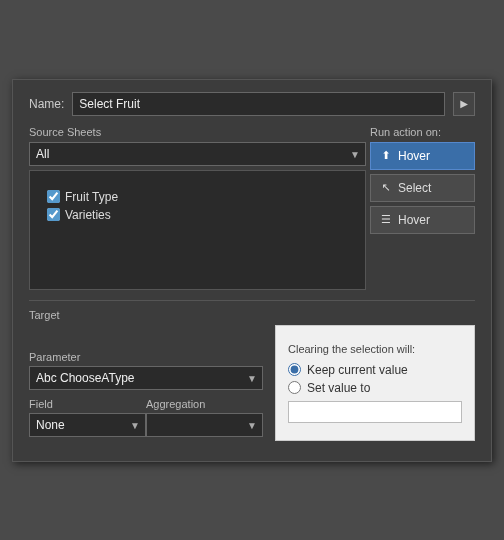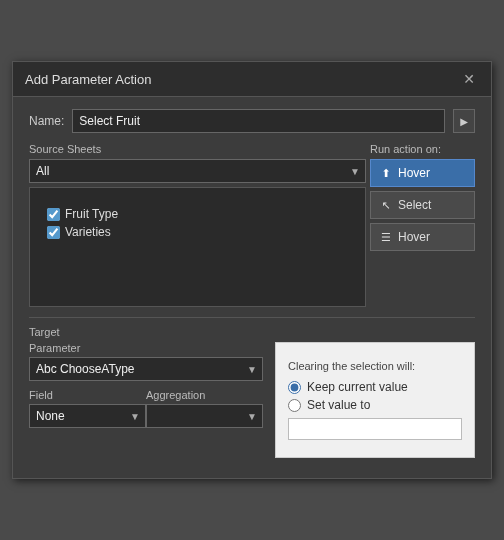--- a/index.html
+++ b/index.html
@@ -172,21 +172,21 @@
       border: none;
       border-top: 1px solid #555;
       margin: 8px 0;
     }
     .target-section {
       margin-bottom: 8px;
     }
     .target-row {
       display: flex;
       gap: 12px;
-      align-items: flex-start;
+      align-items: flex-end;
     }
     .target-left {
       flex: 1;
     }
     .clearing-box {
       background: #f0f0f0;
       border: 1px solid #ccc;
       padding: 17px 12px;
       width: 200px;
       color: #333;
@@ -249,24 +249,20 @@
       font-size: 12px;
       cursor: pointer;
       height: 26px;
     }
   </style>
 </head>
 <body>
 
 <div class="dialog">
 
-  <div class="dialog-titlebar">
-    <span class="dialog-title">Add Parameter Action</span>
-    <button class="close-btn">✕</button>
-  </div>
 
   <div class="dialog-body">
 
     <div class="field-row">
       <label>Name:</label>
       <input class="text-input" type="text" value="Select Fruit" style="">
       <button class="icon-btn-right">▶</button>
     </div>
 
     <div class="source-run-row">

